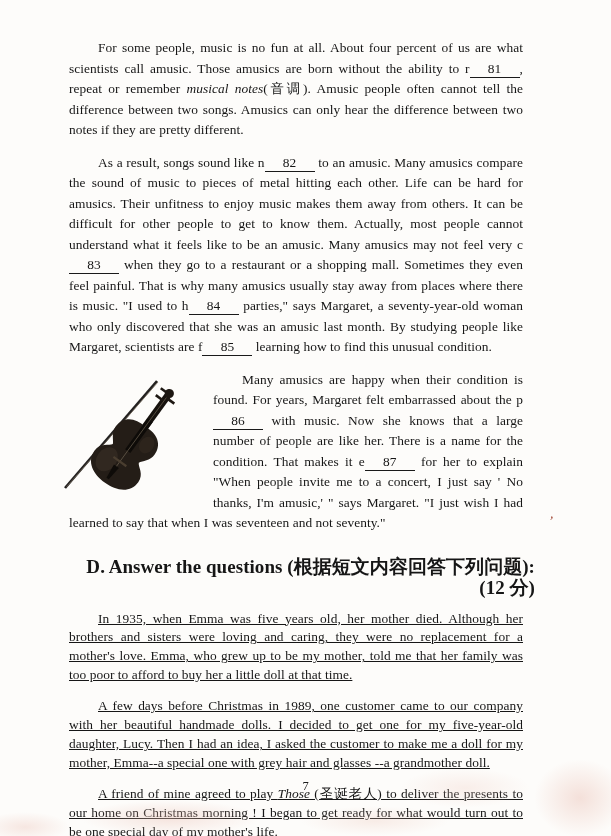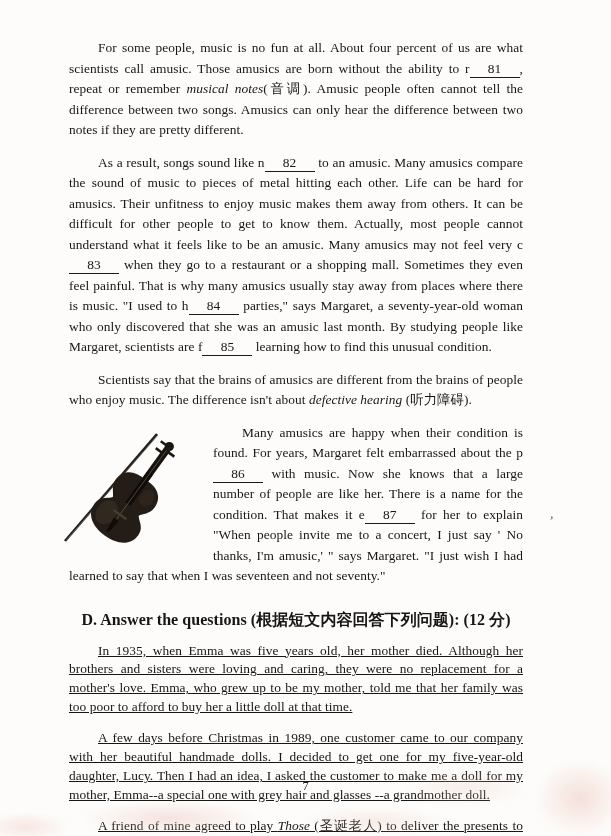--- a/index.html
+++ b/index.html
@@ -34,24 +34,24 @@
   }
   .figure-wrap{margin:0;}
   .violin-figure{
     float:left;
     width:148px;
     height:120px;
     margin:4px 8px 0 0;
   }
   .section-heading{
     clear:both;
-    font-size:16px;
+    font-size:19px;
     font-weight:bold;
     margin:22px 0 4px 0;
-    text-align:center;
+    text-align:right;
     line-height:21px;
   }
   .reading .para{line-height:18.9px;text-decoration:underline;}
   .page-number{
     position:absolute;
     top:779px;left:0;
     width:611px;
     text-align:center;
     font-size:12.5px;
     color:#1b1b1b;
@@ -75,21 +75,20 @@
   .stain-5{left:-20px;top:812px;width:90px;height:30px;
     background:radial-gradient(ellipse at center,rgba(233,190,178,0.35),rgba(233,190,178,0) 70%);}
 </style>
 </head>
 <body>
 
 <div class="content">
 
   <p class="para"><span class="seg-text">For some people, music is no fun at all. About four percent of us are what scientists call amusic. Those amusics are born without the ability to r</span><span class="seg-blank">81</span><span class="seg-text">, repeat or remember </span><span class="seg-italic">musical notes</span><span class="seg-text">(音调). Amusic people often cannot tell the difference between two songs. Amusics can only hear the difference between two notes if they are pretty different.</span></p>
   <p class="para"><span class="seg-text">As a result, songs sound like n</span><span class="seg-blank">82</span><span class="seg-text"> to an amusic. Many amusics compare the sound of music to pieces of metal hitting each other. Life can be hard for amusics. Their unfitness to enjoy music makes them away from others. It can be difficult for other people to get to know them. Actually, most people cannot understand what it feels like to be an amusic. Many amusics may not feel very c</span><span class="seg-blank">83</span><span class="seg-text"> when they go to a restaurant or a shopping mall. Sometimes they even feel painful. That is why many amusics usually stay away from places where there is music. "I used to h</span><span class="seg-blank">84</span><span class="seg-text"> parties," says Margaret, a seventy-year-old woman who only discovered that she was an amusic last month. By studying people like Margaret, scientists are f</span><span class="seg-blank">85</span><span class="seg-text"> learning how to find this unusual condition.</span></p>
-  <p class="para"><span class="seg-text">Scientists say that the brains of amusics are different from the brains of people who enjoy music. The difference isn't about </span><span class="seg-italic">defective hearing</span><span class="seg-text"> (听力障碍).</span></p>
 
   <div class="figure-wrap">
     <div class="violin-figure">
       <svg width="148" height="120" viewBox="0 0 148 120" xmlns="http://www.w3.org/2000/svg">
 
         <line x1="8" y1="114" x2="100" y2="7" stroke="#232120" stroke-width="2.6"></line>
         <line x1="9.5" y1="113" x2="101" y2="8" stroke="#6e6354" stroke-width="0.8"></line>
 
         <g transform="rotate(36 80 64)">
 

